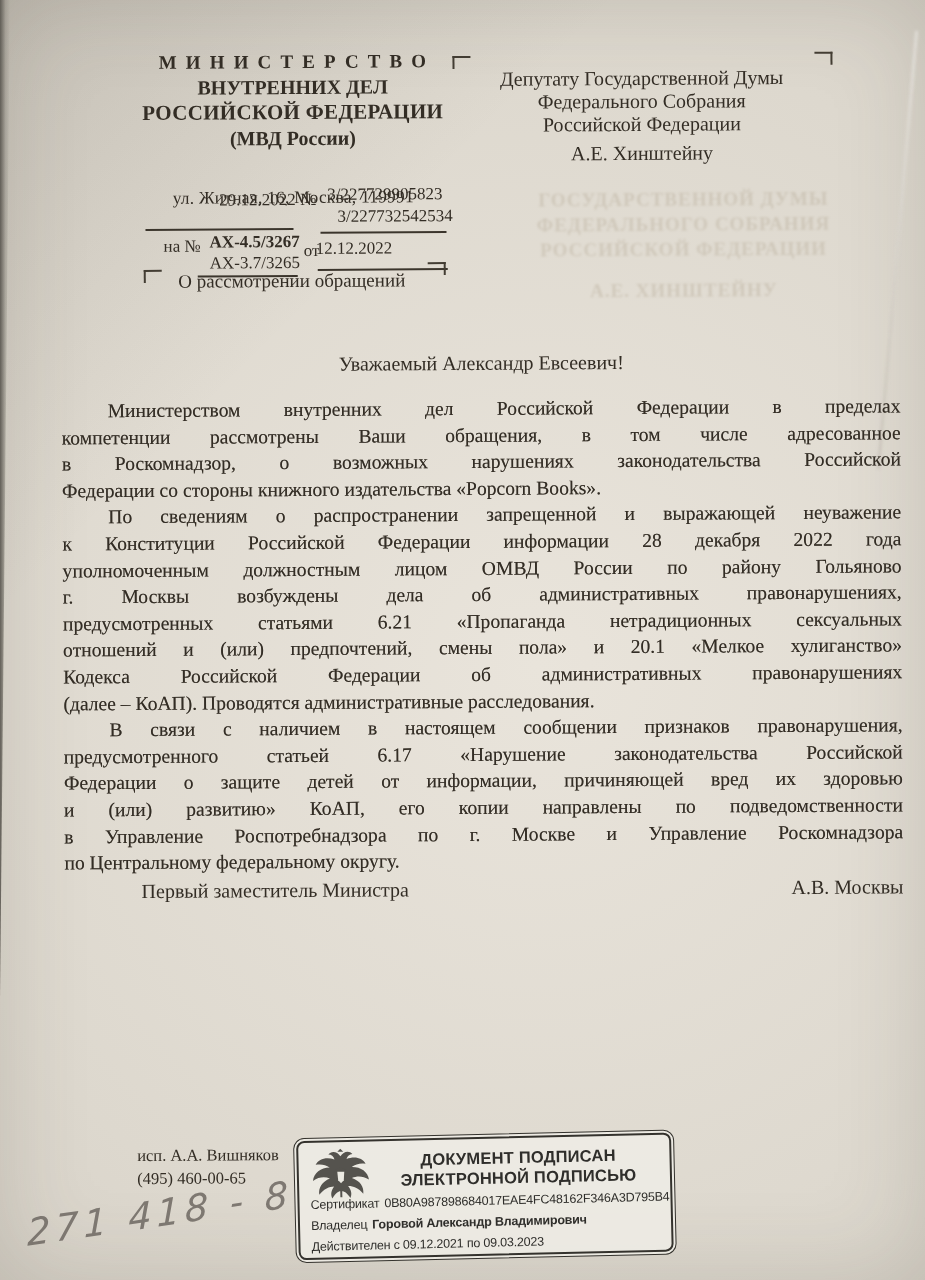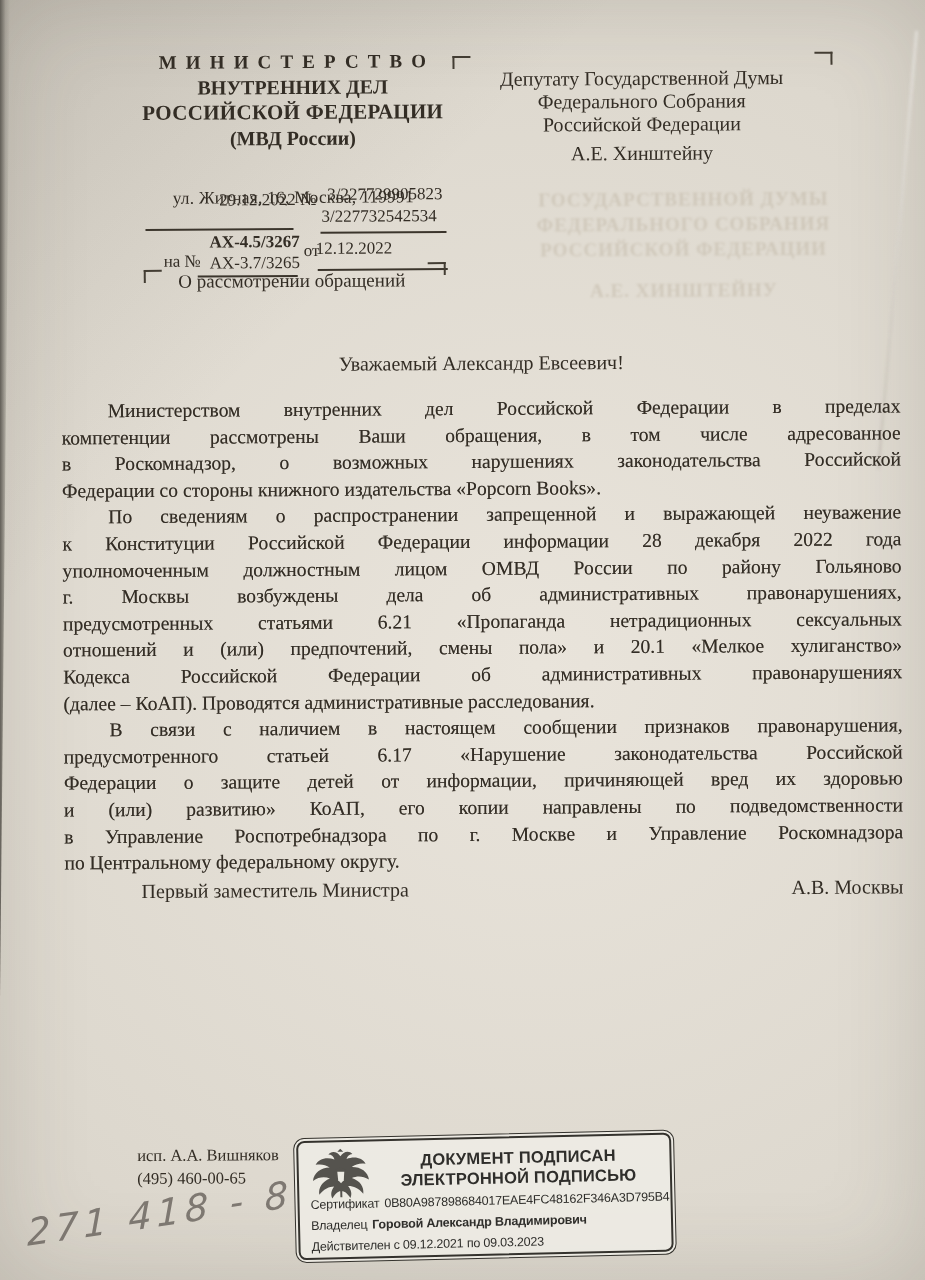--- a/index.html
+++ b/index.html
@@ -96,24 +96,24 @@
       <div class="m2">ВНУТРЕННИХ ДЕЛ</div>
       <div class="m3">РОССИЙСКОЙ ФЕДЕРАЦИИ</div>
       <div class="m4">(МВД России)</div>
       <div class="addr">ул. Житная, 16, Москва, 119991</div>
     </div>
 
     <div class="refblock">
       <span class="abs" style="left:82px;top:6px;">29.12.2022</span>
       <span class="abs" style="left:163px;top:6px;">№</span>
       <span class="abs" style="left:190px;top:1px;text-align:center;">3/227729905823</span>
-      <span class="abs" style="left:184px;top:23px;font-family:Liberation Serif, serif;">3/227732542534</span>
+      <span class="abs" style="left:200px;top:23px;font-family:Liberation Serif, serif;">3/227732542534</span>
       <div class="rule" style="left:8px;top:44px;width:148px;"></div>
       <div class="rule" style="left:183px;top:48px;width:126px;"></div>
-      <span class="abs" style="left:26px;top:67px;">на №</span>
+      <span class="abs" style="left:26px;top:52px;">на №</span>
       <span class="abs" style="left:72px;top:48px;font-weight:bold;">АХ-4.5/3267</span>
       <span class="abs" style="left:72px;top:69px;">АХ-3.7/3265</span>
       <span class="abs" style="left:166px;top:57px;">от</span>
       <span class="abs" style="left:178px;top:55px;text-align:center;">12.12.2022</span>
       <div class="rule" style="left:60px;top:91px;width:100px;"></div>
       <div class="rule" style="left:180px;top:85px;width:130px;"></div>
     </div>
 
     <div class="subject">
       <div class="br br-tl" style="left:6px;top:12px;"></div>

